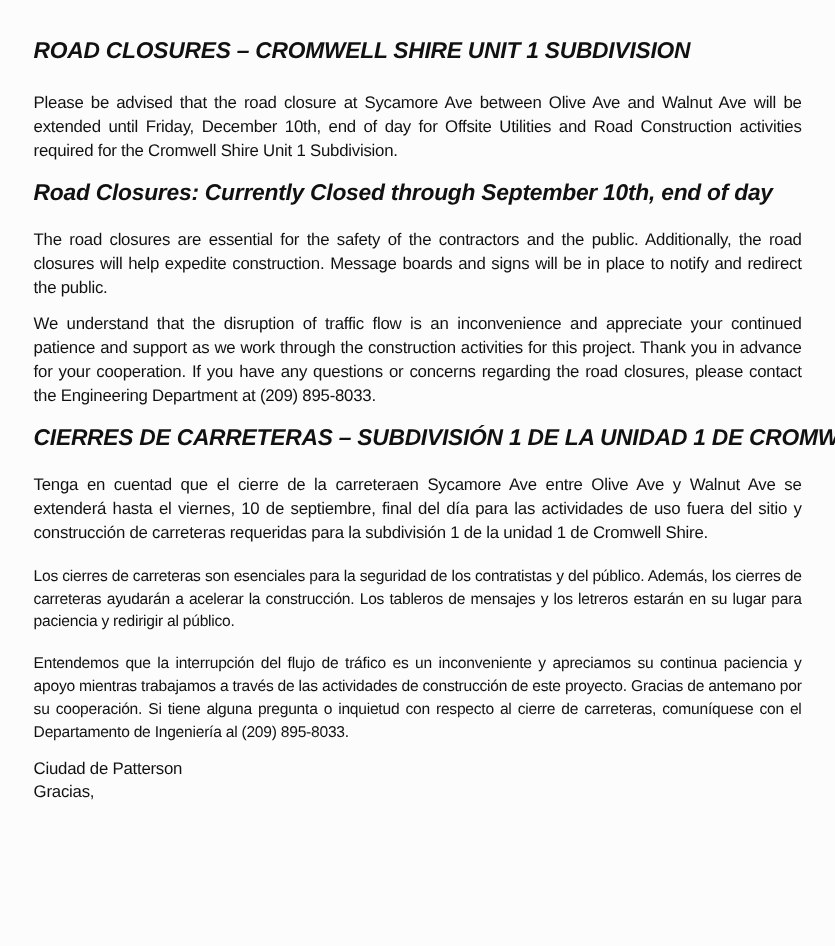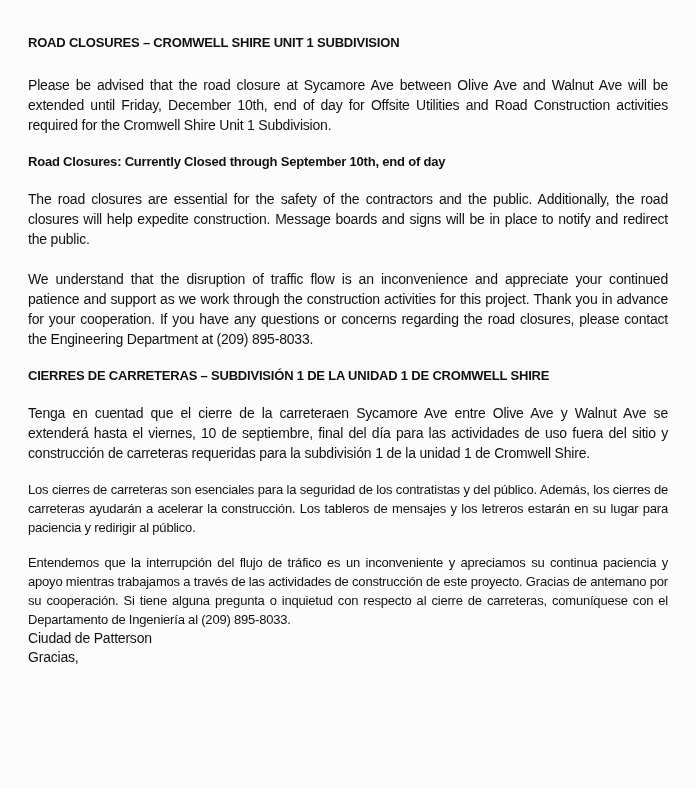--- a/index.html
+++ b/index.html
@@ -14,45 +14,46 @@
     overflow: hidden;
     font-family: "Liberation Sans", sans-serif;
     letter-spacing: -0.2px;
   }
   .doc {
     padding: 33px 28px 0 28px;
     box-sizing: border-box;
     width: 696px;
   }
   .heading {
-    font-size: 13px;
+    font-size: 19px;
     font-weight: bold;
     line-height: 20px;
     margin: 0 0 17px 0;
     white-space: nowrap;
+    font-style: italic;
   }
   .heading.main {
     margin-bottom: 22px;
   }
   .para {
     font-size: 14px;
     line-height: 20px;
     text-align: justify;
     margin: 0 0 17px 0;
   }
   .para.gap-lg {
-    margin-bottom: 20px;
+    margin-bottom: 10px;
   }
   .para.small {
     font-size: 13px;
     line-height: 19px;
     margin-bottom: 16px;
   }
   .para.small.last {
-    margin-bottom: 0;
+    margin-bottom: 12px;
   }
   .signoff {
     font-size: 14px;
     line-height: 19px;
     margin: 0 0 17px 0;
   }
   .signoff-line {
     display: block;
   }
 </style>

